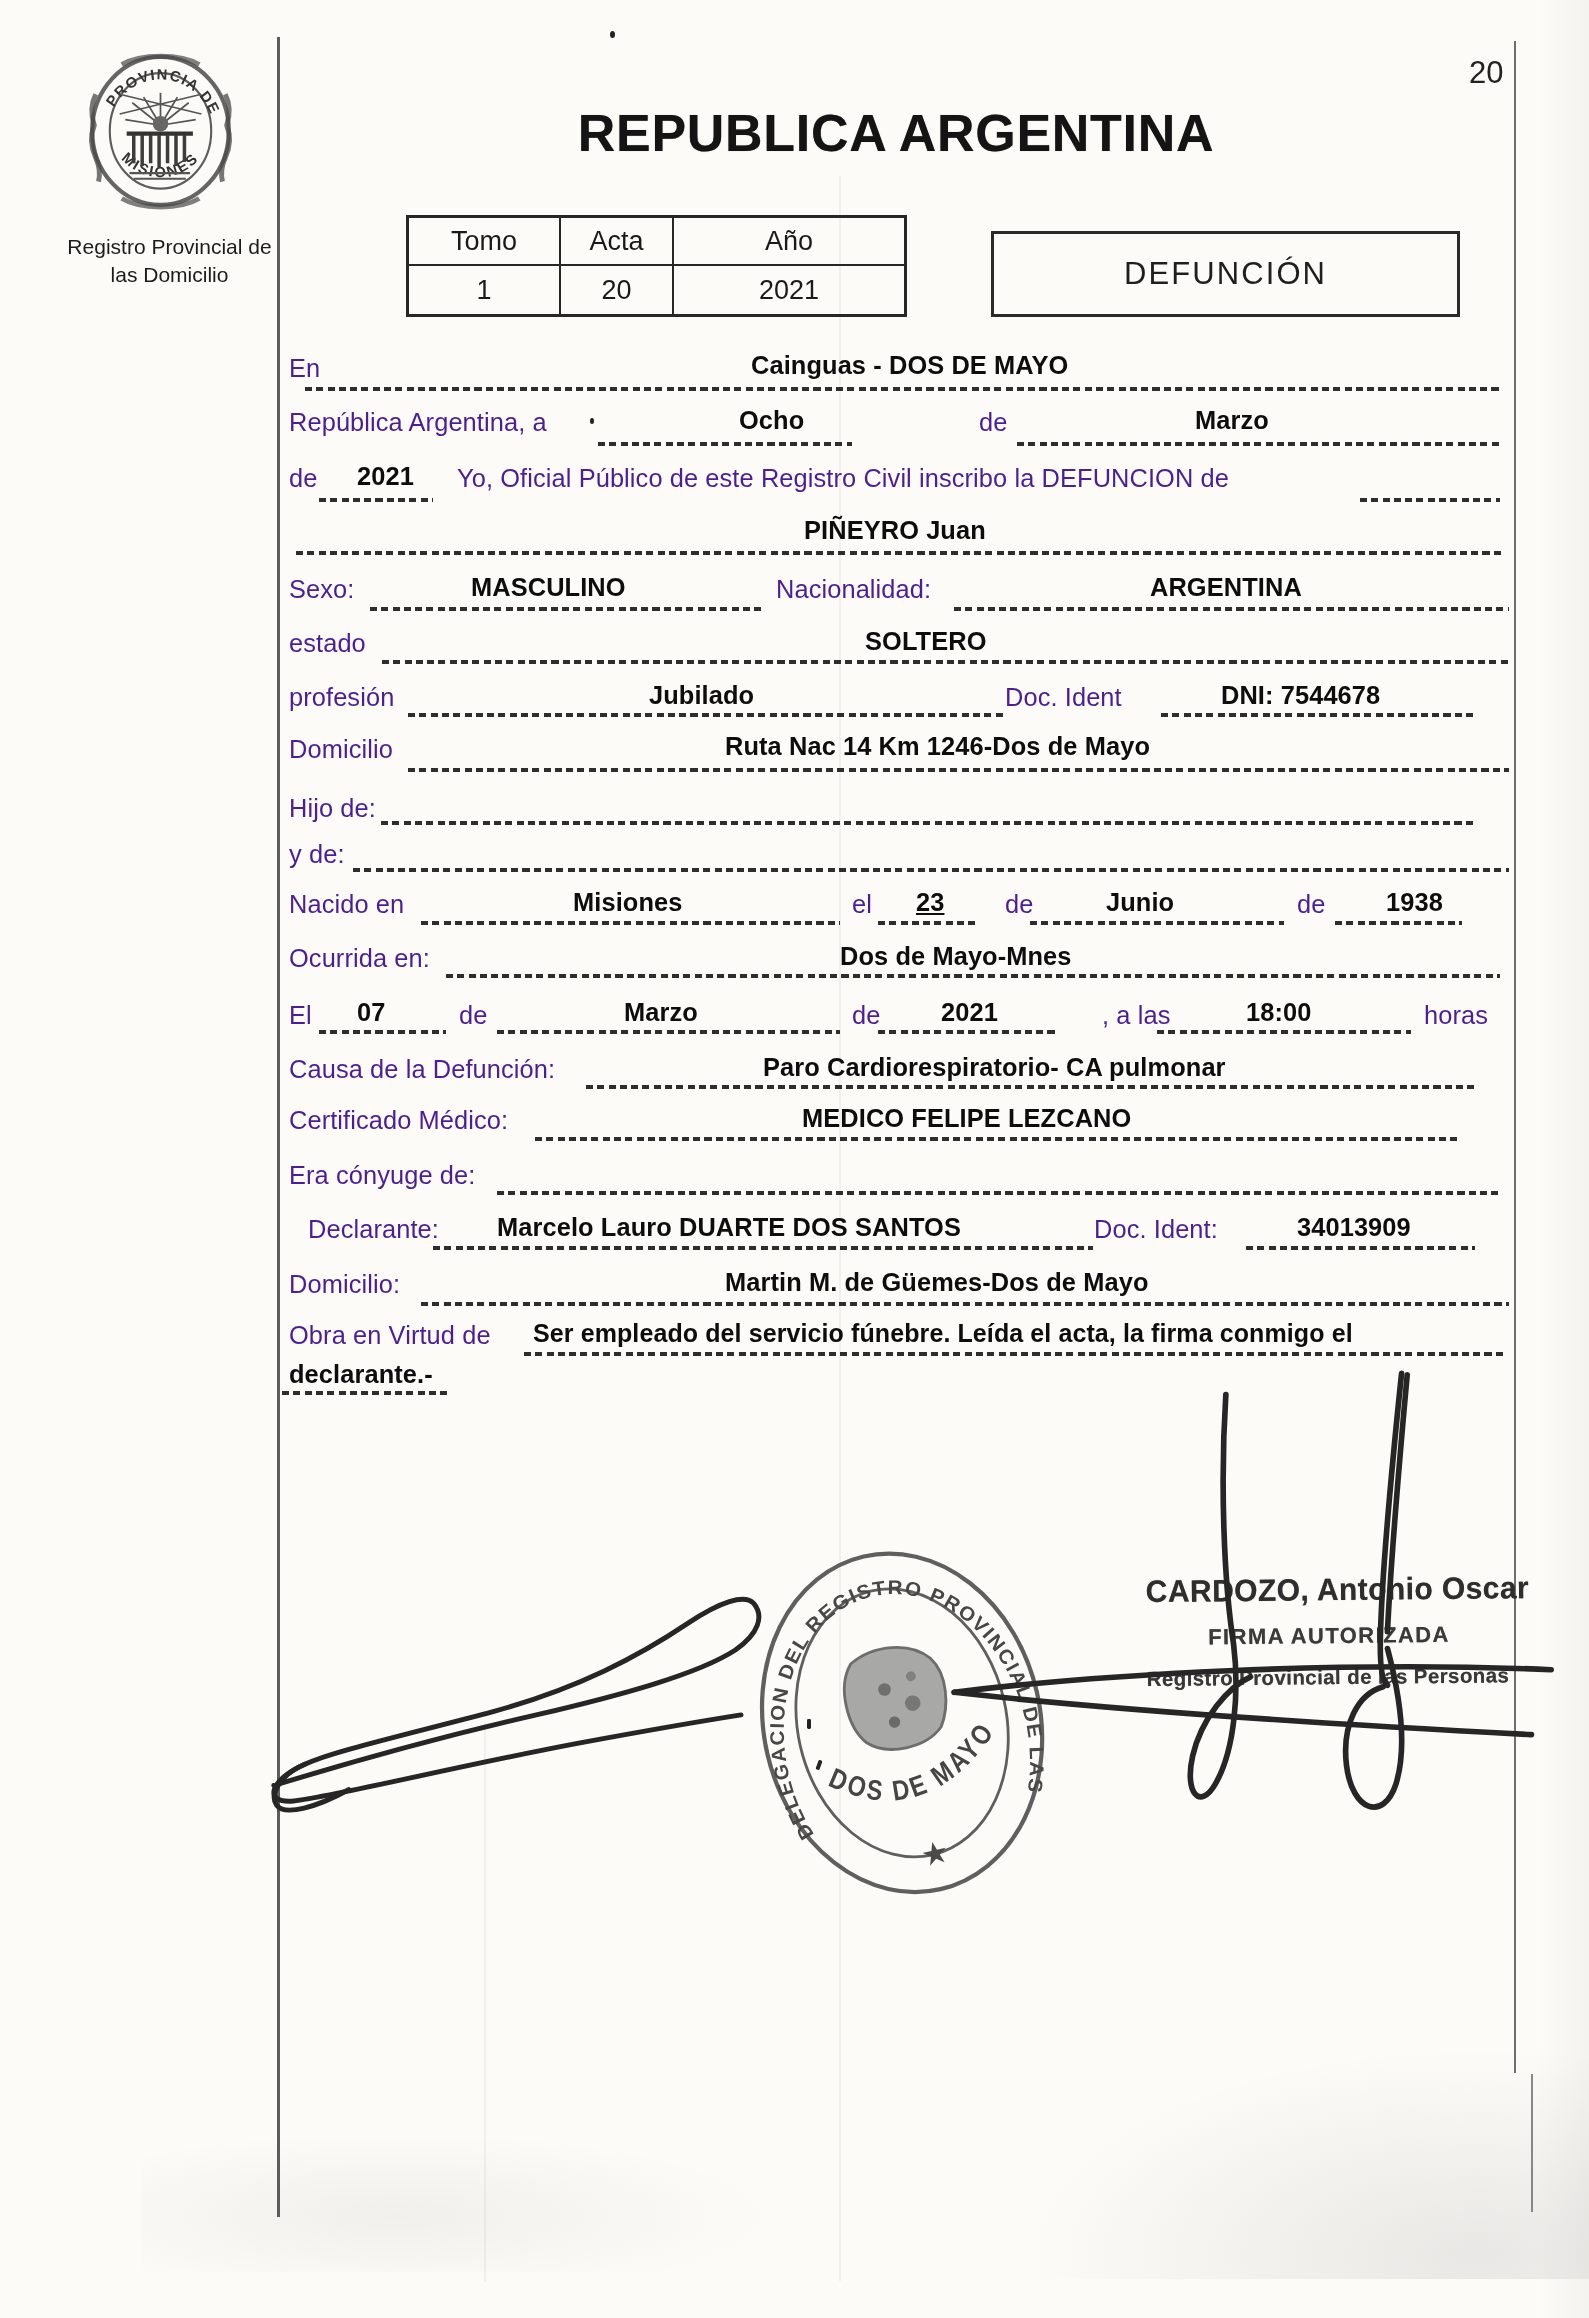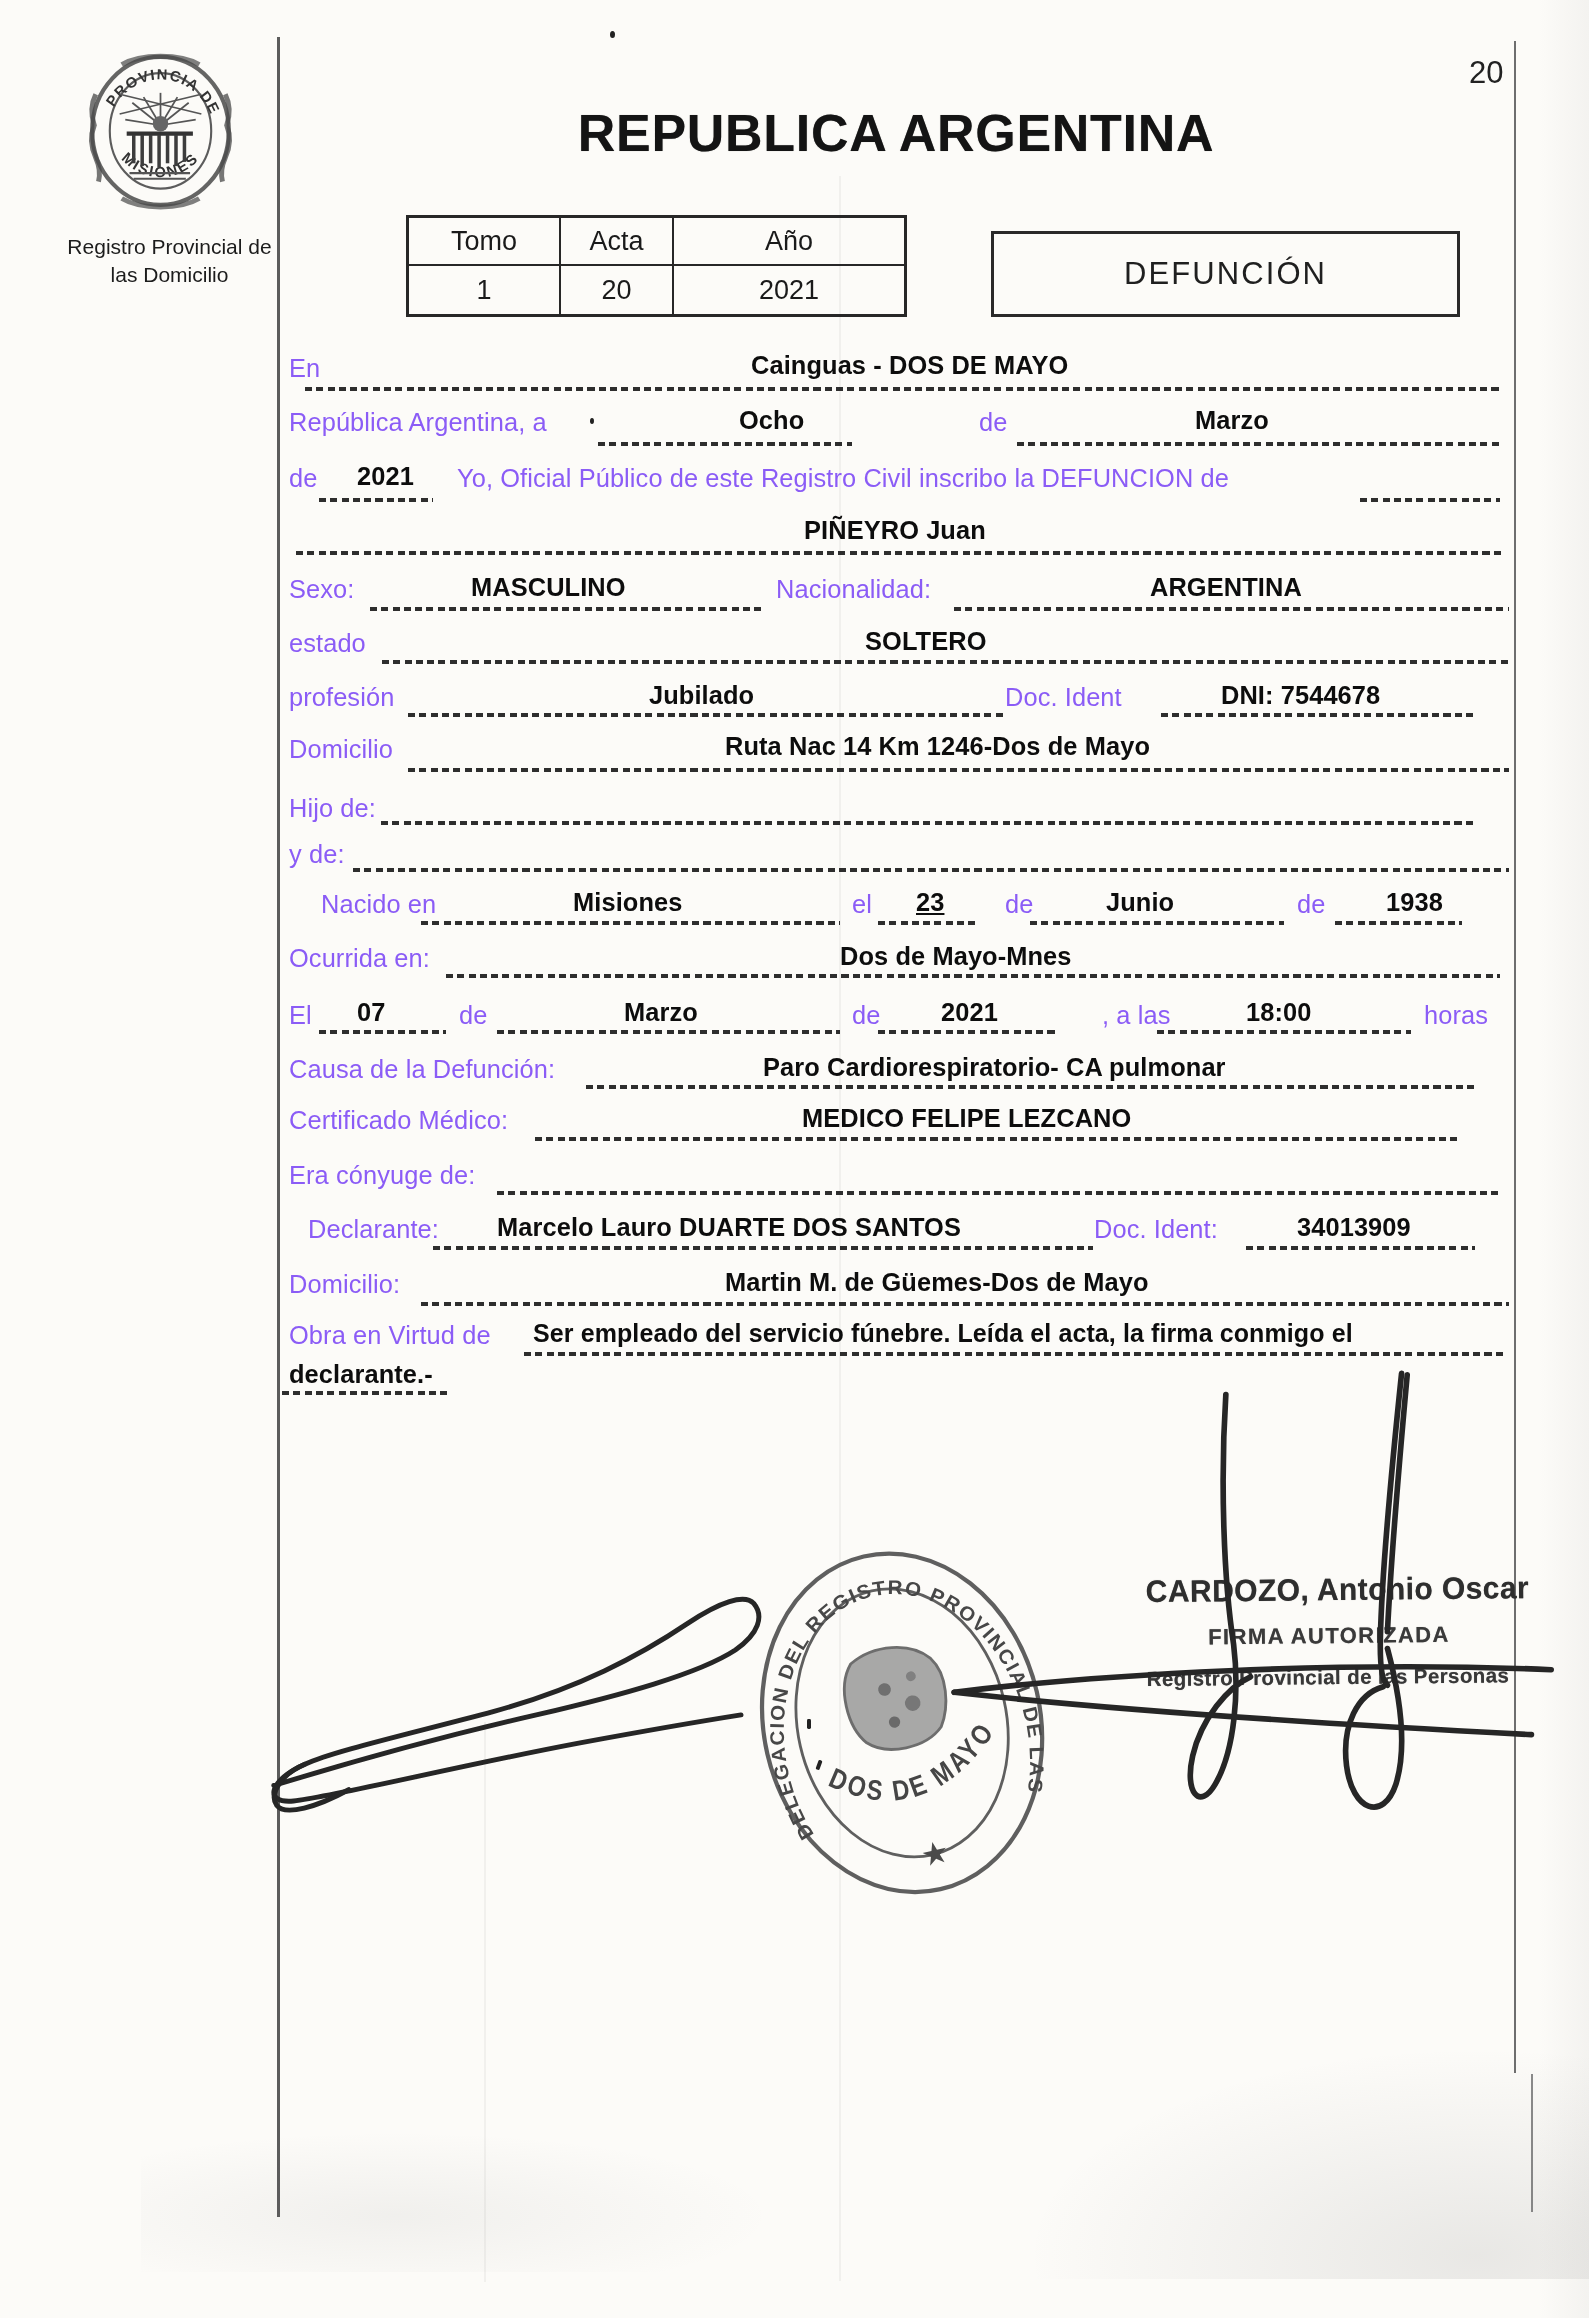--- a/index.html
+++ b/index.html
@@ -8,21 +8,21 @@
     width:1590px;height:2319px;
     background:#fcfbf8;
     font-family:"Liberation Sans",sans-serif;
     overflow:hidden;
     color:#1b1b1b;
   }
   .abs{position:absolute;}
   .lbl{
     position:absolute;
     font-size:25.4px;
-    color:#8b5cf6;
+    color:#4c1d95;
     white-space:nowrap;
     letter-spacing:0.1px;
   }
   .val{
     position:absolute;
     font-size:25.4px;
     font-weight:bold;
     color:#0d0d0d;
     white-space:nowrap;
     letter-spacing:0.1px;
@@ -202,21 +202,21 @@
   <span class="lbl" style="left:289px;top:735px;">Domicilio</span>
   <span class="val" style="left:725px;top:732px;">Ruta Nac 14 Km 1246-Dos de Mayo</span>
   <div class="dots" style="left:408px;top:768px;width:1101px;"></div>
 
   <span class="lbl" style="left:289px;top:794px;">Hijo de:</span>
   <div class="dots" style="left:381px;top:821px;width:1094px;"></div>
 
   <span class="lbl" style="left:289px;top:840px;">y de:</span>
   <div class="dots" style="left:353px;top:868px;width:1156px;"></div>
 
-  <span class="lbl" style="left:289px;top:890px;margin-left:32px;">Nacido en</span>
+  <span class="lbl" style="left:289px;top:890px;">Nacido en</span>
   <span class="val" style="left:573px;top:888px;">Misiones</span>
   <span class="lbl" style="left:852px;top:890px;">el</span>
   <span class="val" style="left:916px;top:888px;text-decoration:underline;">23</span>
   <span class="lbl" style="left:1005px;top:890px;">de</span>
   <span class="val" style="left:1106px;top:888px;">Junio</span>
   <span class="lbl" style="left:1297px;top:890px;">de</span>
   <span class="val" style="left:1386px;top:888px;">1938</span>
   <div class="dots" style="left:421px;top:921px;width:419px;"></div>
   <div class="dots" style="left:878px;top:921px;width:102px;"></div>
   <div class="dots" style="left:1030px;top:921px;width:254px;"></div>

